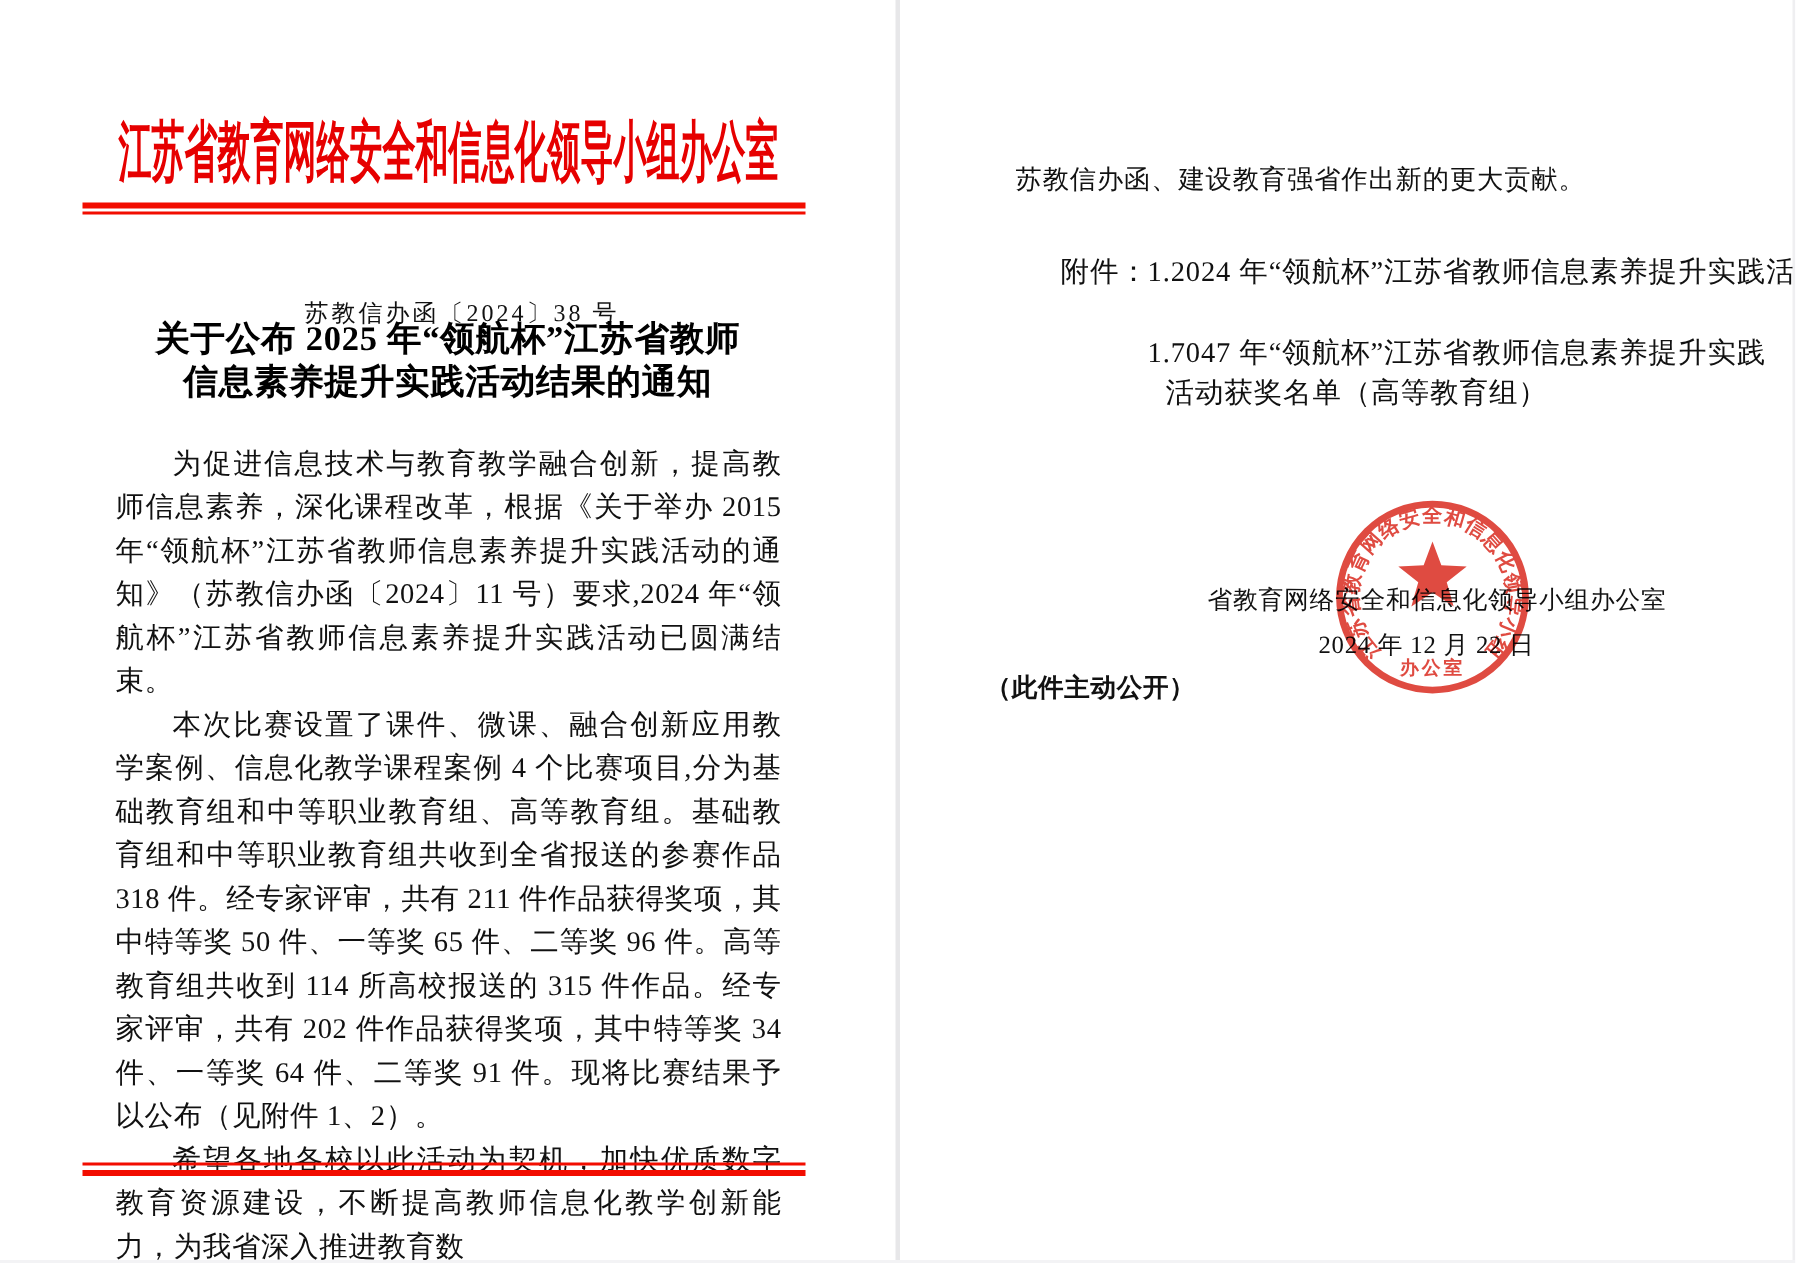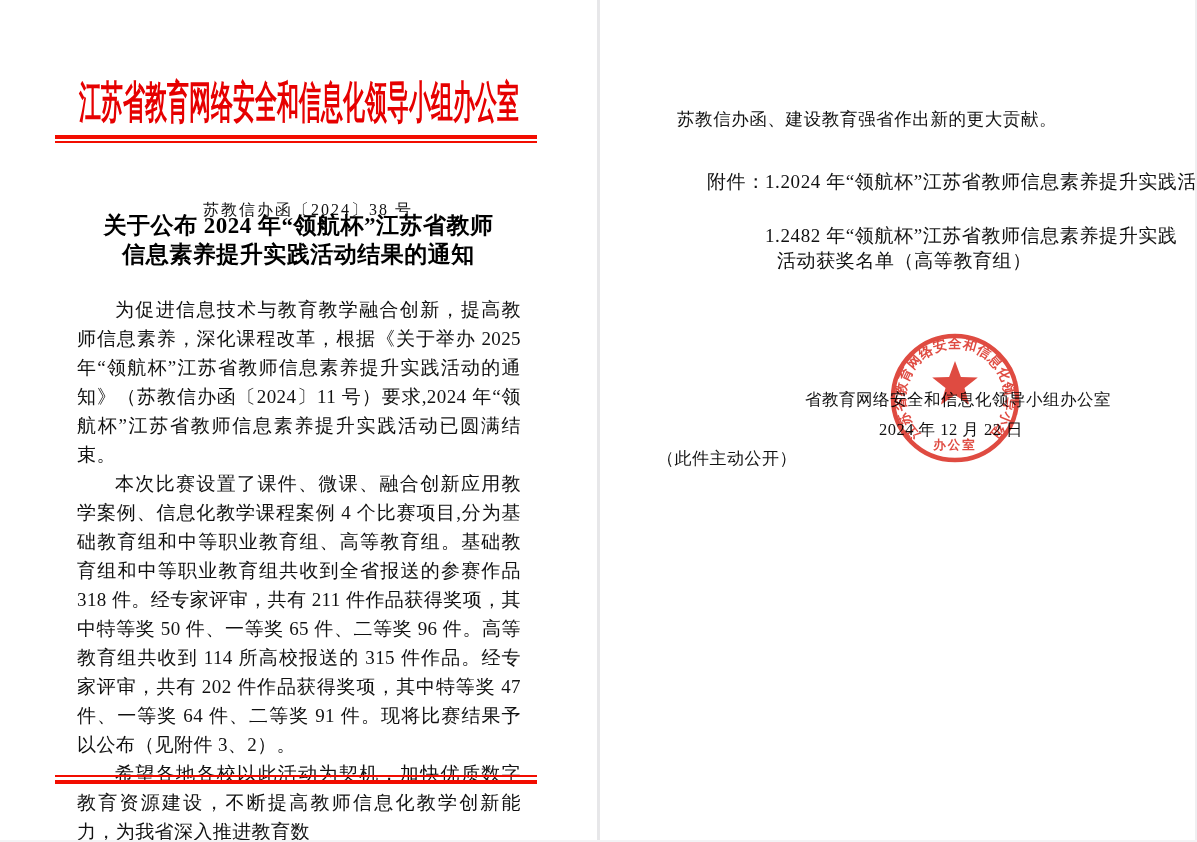--- a/index.html
+++ b/index.html
@@ -58,30 +58,30 @@
   .cont-line{
     position:absolute;top:105px;left:77px;width:460px;
     font-size:17.5px;line-height:28px;letter-spacing:0.6px;color:#111;
     white-space:nowrap;
   }
   .attach{position:absolute;font-size:19px;line-height:27px;letter-spacing:0.6px;color:#111;white-space:nowrap;}
   .attach-label{top:168px;left:107px;}
   .attach-l1{top:168px;left:165px;}
   .attach-l2{top:195px;left:177px;}
   .attach-l3{top:222px;left:165px;}
-  .attach-l4{top:249px;left:177px;font-family:Liberation Mono, monospace;}
+  .attach-l4{top:249px;left:177px;}
 
   .signature-block{
     position:absolute;top:385px;left:205px;width:292px;text-align:center;
     font-size:16.5px;line-height:30px;letter-spacing:0.5px;color:#111;
   }
   .signature-block .sig-org{white-space:nowrap;}
   .disclosure{
     position:absolute;top:445px;left:57px;
-    font-size:17px;line-height:27px;letter-spacing:0.5px;color:#111;white-space:nowrap;
+    font-size:17px;line-height:27px;letter-spacing:0.5px;color:#111;white-space:nowrap;font-weight:bold;
   }
   .seal{
     position:absolute;left:285px;top:328px;width:140px;height:140px;
     mix-blend-mode:multiply;opacity:0.92;pointer-events:none;
   }
   .seal text{font-family:"Liberation Sans","DejaVu Sans",sans-serif;font-weight:bold;}
 </style>
 </head>
 <body>
 
@@ -95,44 +95,44 @@
 
     <div class="rule rule-top">
       <div class="thick"></div>
       <div class="gap"></div>
       <div class="thin"></div>
     </div>
 
     <div class="doc-number">苏教信办函〔2024〕38 号</div>
 
     <div class="doc-title">
-      <div>关于公布 2024 年“领航杯”江苏省教师</div>
+      <div>关于公布 2025 年“领航杯”江苏省教师</div>
       <div>信息素养提升实践活动结果的通知</div>
     </div>
 
     <div class="body-block">
-      <p>为促进信息技术与教育教学融合创新，提高教师信息素养，深化课程改革，根据《关于举办 2025 年“领航杯”江苏省教师信息素养提升实践活动的通知》（苏教信办函〔2024〕11 号）要求,2024 年“领航杯”江苏省教师信息素养提升实践活动已圆满结束。</p>
-      <p>本次比赛设置了课件、微课、融合创新应用教学案例、信息化教学课程案例 4 个比赛项目,分为基础教育组和中等职业教育组、高等教育组。基础教育组和中等职业教育组共收到全省报送的参赛作品 318 件。经专家评审，共有 211 件作品获得奖项，其中特等奖 50 件、一等奖 65 件、二等奖 96 件。高等教育组共收到 114 所高校报送的 315 件作品。经专家评审，共有 202 件作品获得奖项，其中特等奖 47 件、一等奖 64 件、二等奖 91 件。现将比赛结果予以公布（见附件 3、2）。</p>
+      <p>为促进信息技术与教育教学融合创新，提高教师信息素养，深化课程改革，根据《关于举办 2015 年“领航杯”江苏省教师信息素养提升实践活动的通知》（苏教信办函〔2024〕11 号）要求,2024 年“领航杯”江苏省教师信息素养提升实践活动已圆满结束。</p>
+      <p>本次比赛设置了课件、微课、融合创新应用教学案例、信息化教学课程案例 4 个比赛项目,分为基础教育组和中等职业教育组、高等教育组。基础教育组和中等职业教育组共收到全省报送的参赛作品 318 件。经专家评审，共有 211 件作品获得奖项，其中特等奖 50 件、一等奖 65 件、二等奖 96 件。高等教育组共收到 114 所高校报送的 315 件作品。经专家评审，共有 202 件作品获得奖项，其中特等奖 34 件、一等奖 64 件、二等奖 91 件。现将比赛结果予以公布（见附件 1、2）。</p>
       <p>希望各地各校以此活动为契机，加快优质数字教育资源建设，不断提高教师信息化教学创新能力，为我省深入推进教育数</p>
     </div>
 
     <div class="rule rule-bottom">
       <div class="thin"></div>
       <div class="gap"></div>
       <div class="thick"></div>
     </div>
   </div>
 
   <div class="page page-right">
 
     <div class="cont-line">苏教信办函、建设教育强省作出新的更大贡献。</div>
 
     <div class="attach attach-label">附件：</div>
     <div class="attach attach-l1">1.2024 年“领航杯”江苏省教师信息素养提升实践活</div>
-    <div class="attach attach-l3">1.2482 年“领航杯”江苏省教师信息素养提升实践</div>
+    <div class="attach attach-l3">1.7047 年“领航杯”江苏省教师信息素养提升实践</div>
     <div class="attach attach-l4">活动获奖名单（高等教育组）</div>
 
     <div class="signature-block">
       <div class="sig-org">省教育网络安全和信息化领导小组办公室</div>
       <div class="sig-date">2024 年 12 月 22 日</div>
     </div>
 
     <div class="disclosure">（此件主动公开）</div>
 
     <svg class="seal" viewBox="0 0 140 140" xmlns="http://www.w3.org/2000/svg">

